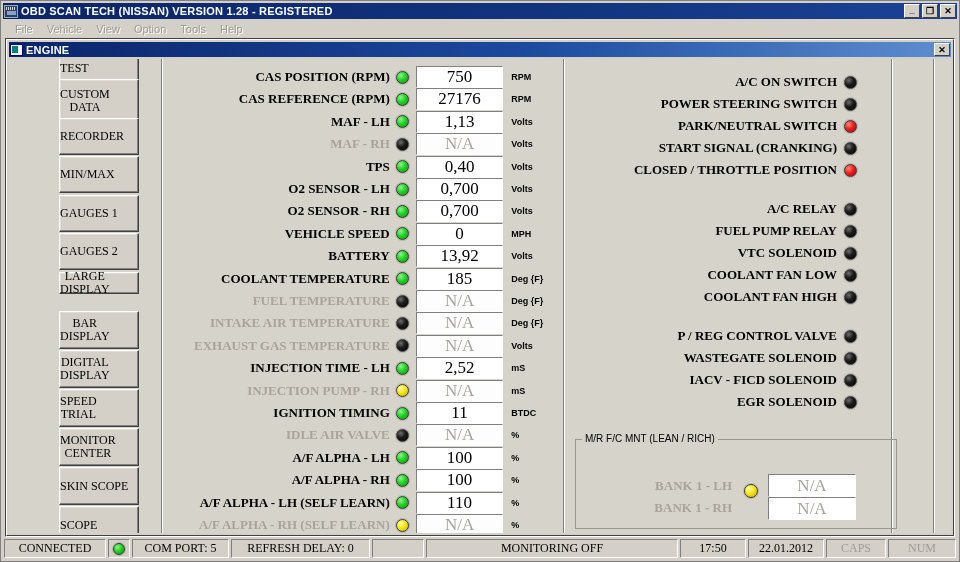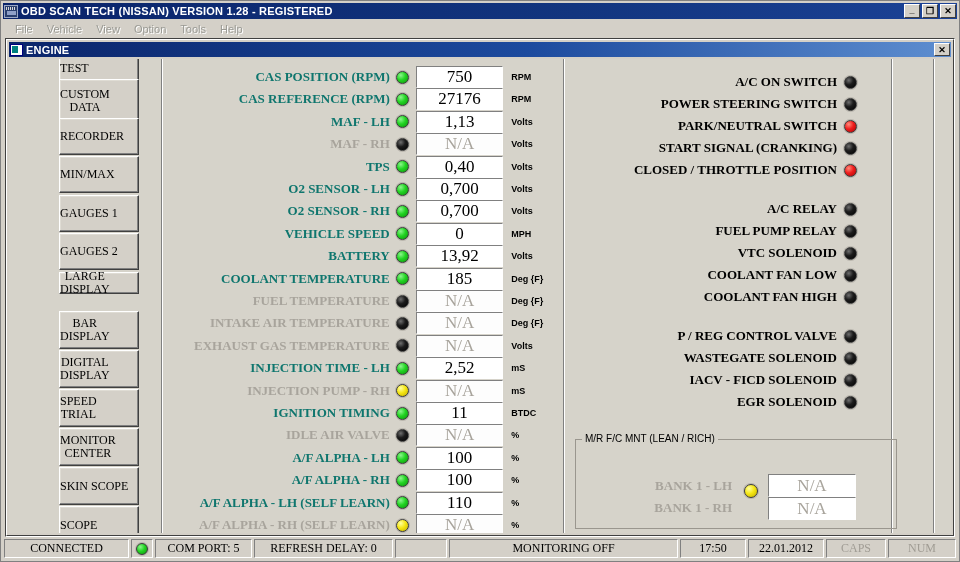--- a/index.html
+++ b/index.html
@@ -139,21 +139,21 @@
 
   
   .datapanel { position: absolute; left: 158px; top: 0; width: 396px; bottom: 0; }
   .drow {
     position: absolute; left: 0; right: 0; height: 22px;
     display: flex; align-items: center;
   }
   .dlabel {
     width: 230px; text-align: right; padding-right: 6px;
     font-family: "Liberation Serif", serif;
-    font-size: 13px; font-weight: bold; color: #0f766e;
+    font-size: 13px; font-weight: bold; color: #000000;
     white-space: nowrap; overflow: hidden;
   }
   .drow.off .dlabel { color: #a8a49c; }
   .led {
     width: 13px; height: 13px; border-radius: 50%;
     flex: none; position: relative;
     border: 1px solid #3a3a3a;
     background: radial-gradient(circle at 34% 30%, #7cf07c 0%, #25d425 45%, #0f9a0f 100%);
     box-shadow: 0 0 0 1px #b9b5ad;
   }
@@ -503,21 +503,21 @@
               <div class="slabel">EGR SOLENOID</div>
               <div class="led off"></div>
             </div>
           </div>
 
       </div>
     </div>
   </div>
 
   <div class="statusbar">
-    <div class="sb-cell" style="width:125px;">CONNECTED</div>
+    <div class="sb-cell" style="width:102px;">CONNECTED</div>
     <div class="sb-cell sb-led">
       <div class="led green"></div>
     </div>
     <div class="sb-cell" style="width:97px;">COM PORT: 5</div>
     <div class="sb-cell" style="width:139px;">REFRESH DELAY: 0</div>
     <div class="sb-cell" style="width:52px;"></div>
     <div class="sb-cell" style="flex:1;">MONITORING OFF</div>
     <div class="sb-cell" style="width:66px;">17:50</div>
     <div class="sb-cell" style="width:76px;">22.01.2012</div>
     <div class="sb-cell dim" style="width:60px;">CAPS</div>

